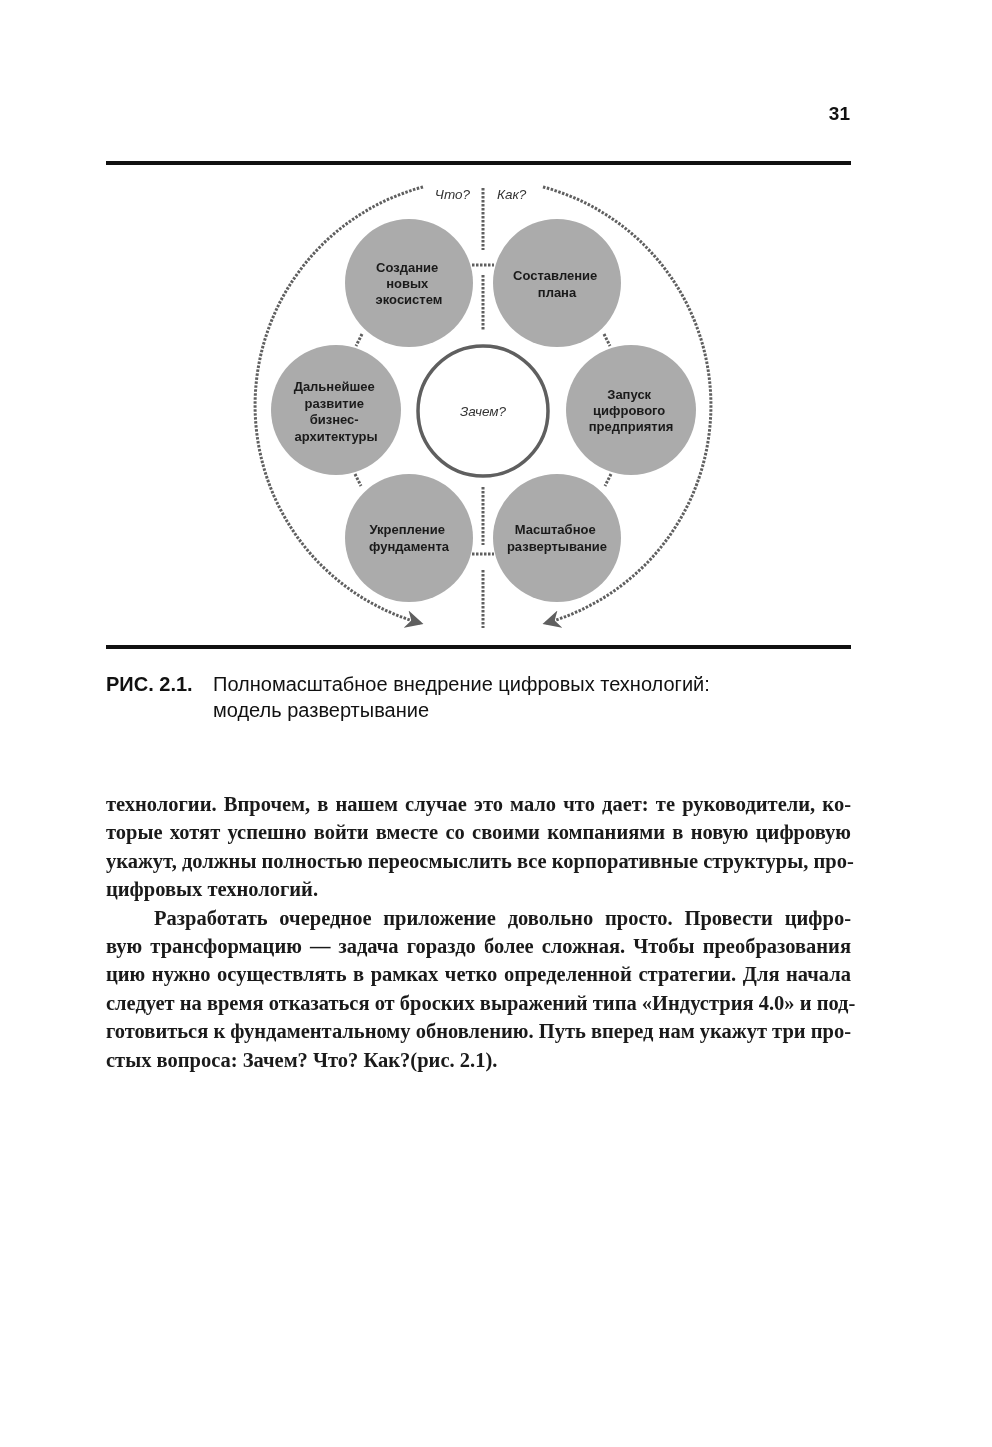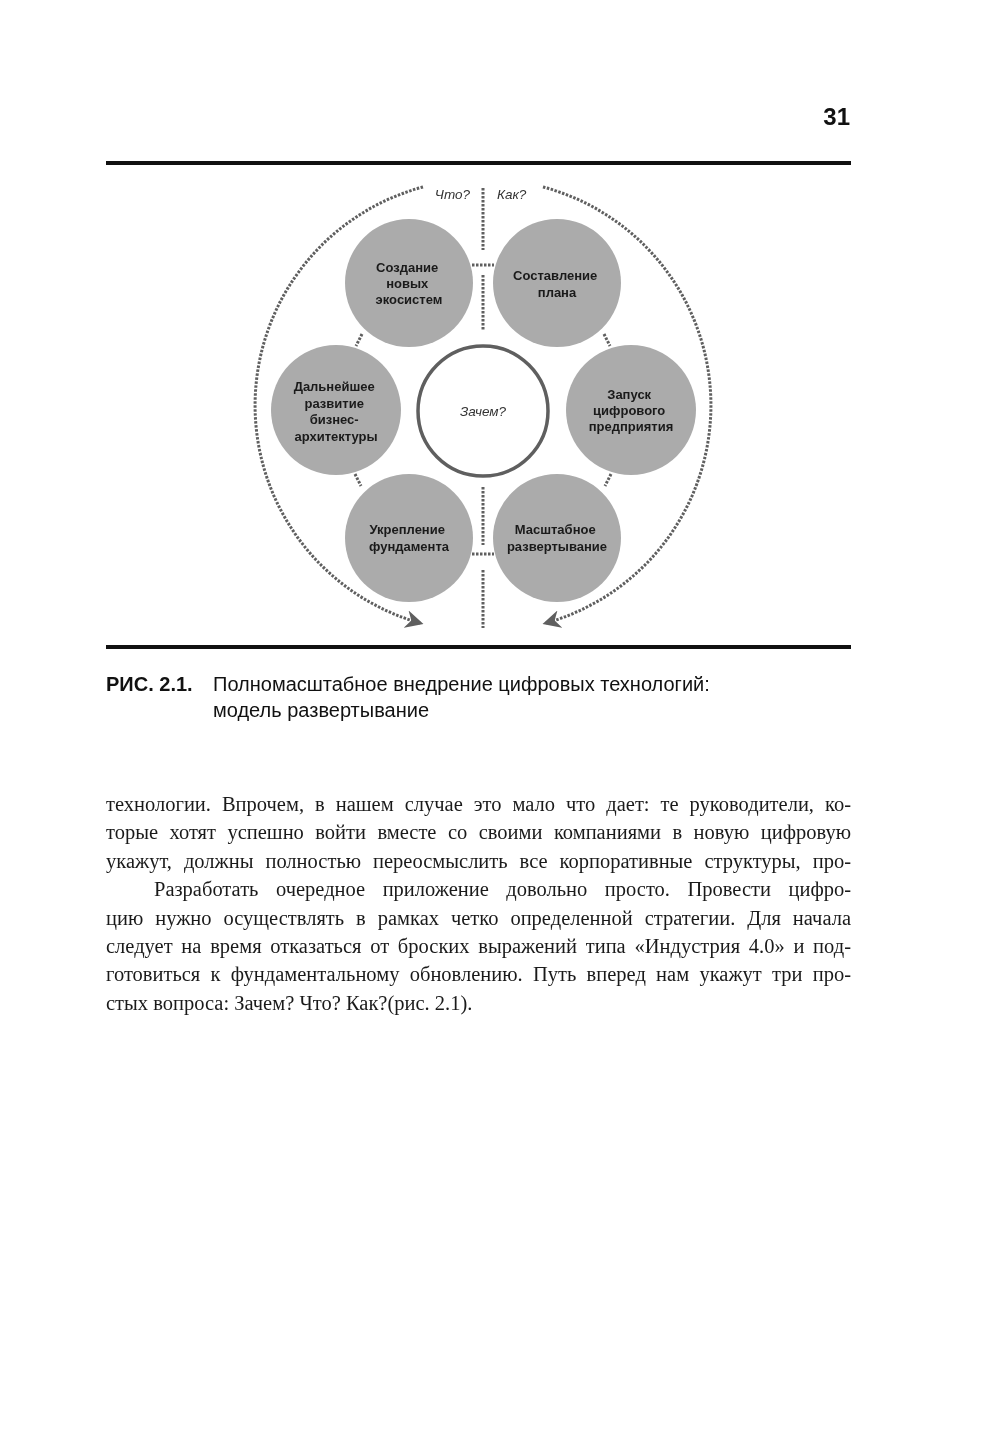--- a/index.html
+++ b/index.html
@@ -1,36 +1,36 @@
 <!DOCTYPE html>
 <html><head>
   <meta charset="utf-8">
   <style>
     html, body { margin: 0; padding: 0; background: #ffffff; }
     body { width: 992px; height: 1447px; position: relative; overflow: hidden; }
     .page-number {
       position: absolute; left: 800px; top: 103px; width: 50px; text-align: right;
-      font-family: "Liberation Sans", sans-serif; font-weight: bold; font-size: 24px; color: #111;
+      font-family: "Liberation Sans", sans-serif; font-weight: bold; font-size: 19px; color: #111;
     }
     .rule { position: absolute; left: 106px; width: 745px; height: 4px; background: #111; }
     .rule.top { top: 161px; }
     .rule.bottom { top: 645px; }
     .figure-svg { position: absolute; left: 0; top: 0; }
     .caption {
       position: absolute; left: 106px; top: 671px; width: 745px;
       font-family: "Liberation Sans", sans-serif; font-size: 20px; color: #111; line-height: 26px;
     }
     .caption .label { position: absolute; left: 0; top: 0; font-weight: bold; }
     .caption .text { position: absolute; left: 107px; top: 0; width: 620px; font-weight: normal; }
     .body-text {
       position: absolute; left: 106px; top: 790px; width: 745px;
       font-family: "Liberation Serif", serif; font-size: 20.5px; line-height: 28.4px; color: #1a1a1a;
       text-align: justify;
     }
-    .body-text p { margin: 0; }
+    .body-text p { margin: 0; font-weight: bold; }
     .body-text .line { display: block; text-align: justify; text-align-last: justify; white-space: nowrap; }
     .body-text .line.last { text-align-last: left; }
     .node-label {
       font-family: "Liberation Sans", sans-serif; font-weight: bold; font-size: 13px; fill: #1a1a1a;
     }
     .q-label {
       font-family: "Liberation Sans", sans-serif; font-style: italic; font-size: 13.5px; fill: #333;
     }
   </style>
 </head>
@@ -135,21 +135,23 @@
     <div>Полномасштабное внедрение цифровых технологий:</div>
     <div>модель развертывание</div>
   </div>
 </div>
 
 <div class="body-text">
   <p>
     <span class="line">технологии. Впрочем, в нашем случае это мало что дает: те руководители, ко-</span>
     <span class="line">торые хотят успешно войти вместе со своими компаниями в новую цифровую</span>
     <span class="line">укажут, должны полностью переосмыслить все корпоративные структуры, про-</span>
+    <span class="line last">цифровых технологий.</span>
   </p>
   <p>
     <span class="line" style="padding-left:48px">Разработать очередное приложение довольно просто. Провести цифро-</span>
+    <span class="line">вую трансформацию — задача гораздо более сложная. Чтобы преобразования</span>
     <span class="line">цию нужно осуществлять в рамках четко определенной стратегии. Для начала</span>
     <span class="line">следует на время отказаться от броских выражений типа «Индустрия 4.0» и под-</span>
     <span class="line">готовиться к фундаментальному обновлению. Путь вперед нам укажут три про-</span>
     <span class="line last">стых вопроса: Зачем? Что? Как?(рис. 2.1).</span>
   </p>
 </div>
 
 </body></html>

